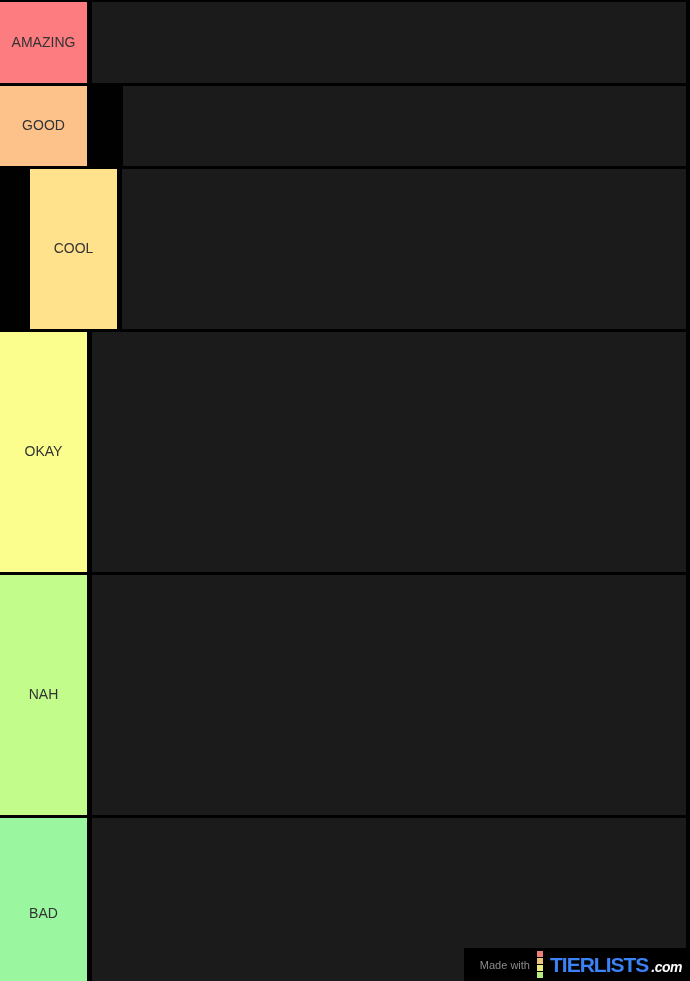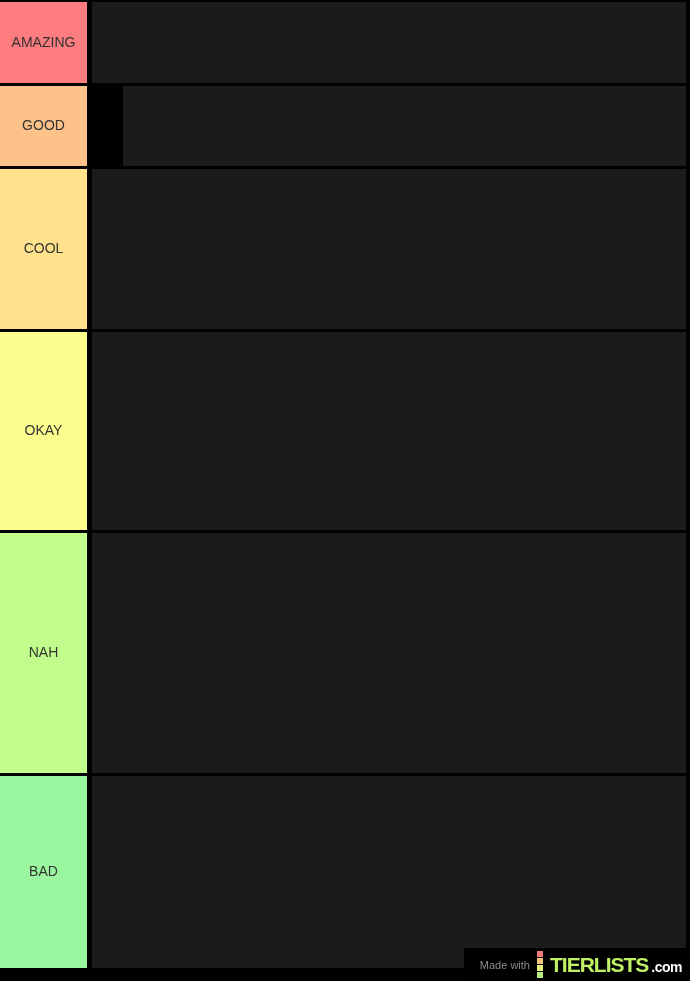--- a/index.html
+++ b/index.html
@@ -21,22 +21,22 @@
     overflow: hidden;
   }
   .tier-row {
     display: flex;
     gap: 5px;
     padding-right: 4px;
     flex: 0 0 auto;
   }
   .row-amazing { height: 81px; }
   .row-good    { height: 80px; gap: 36px; }
-  .row-cool    { height: 160px; }
-  .row-okay    { height: 198px; }
+  .row-cool    { height: 160px; margin-left: 30px; }
+  .row-okay    { height: 240px; }
   .row-nah     { height: 240px; }
   .row-bad     { height: 192px; }
   .tier-label {
     width: 87px;
     flex: 0 0 87px;
     display: flex;
     align-items: center;
     justify-content: center;
     text-align: center;
     color: #333333;
@@ -71,37 +71,38 @@
     display: inline-flex;
     flex-direction: column;
     gap: 1px;
   }
   .badge-icon i {
     display: block;
     width: 6px;
     height: 6px;
   }
   .brand {
-    color: #bef264;
+    color: #3b82f6;
     font-weight: bold;
     font-size: 21px;
     letter-spacing: -1px;
     line-height: 1;
     white-space: nowrap;
   }
   .domain {
     color: #ffffff;
     font-weight: bold;
     font-size: 14px;
     letter-spacing: -0.5px;
     line-height: 1;
     align-self: flex-end;
     padding-bottom: 7px;
     margin-left: -4px;
     white-space: nowrap;
+    font-style: italic;
   }
 </style>
 </head>
 <body>
 
 <div class="tierlist">
 
   <div class="tier-row row-amazing">
     <div class="tier-label" style="background-color: rgb(252, 124, 128); text-align: right;">AMAZING</div>
     <div class="tier-content"></div>

